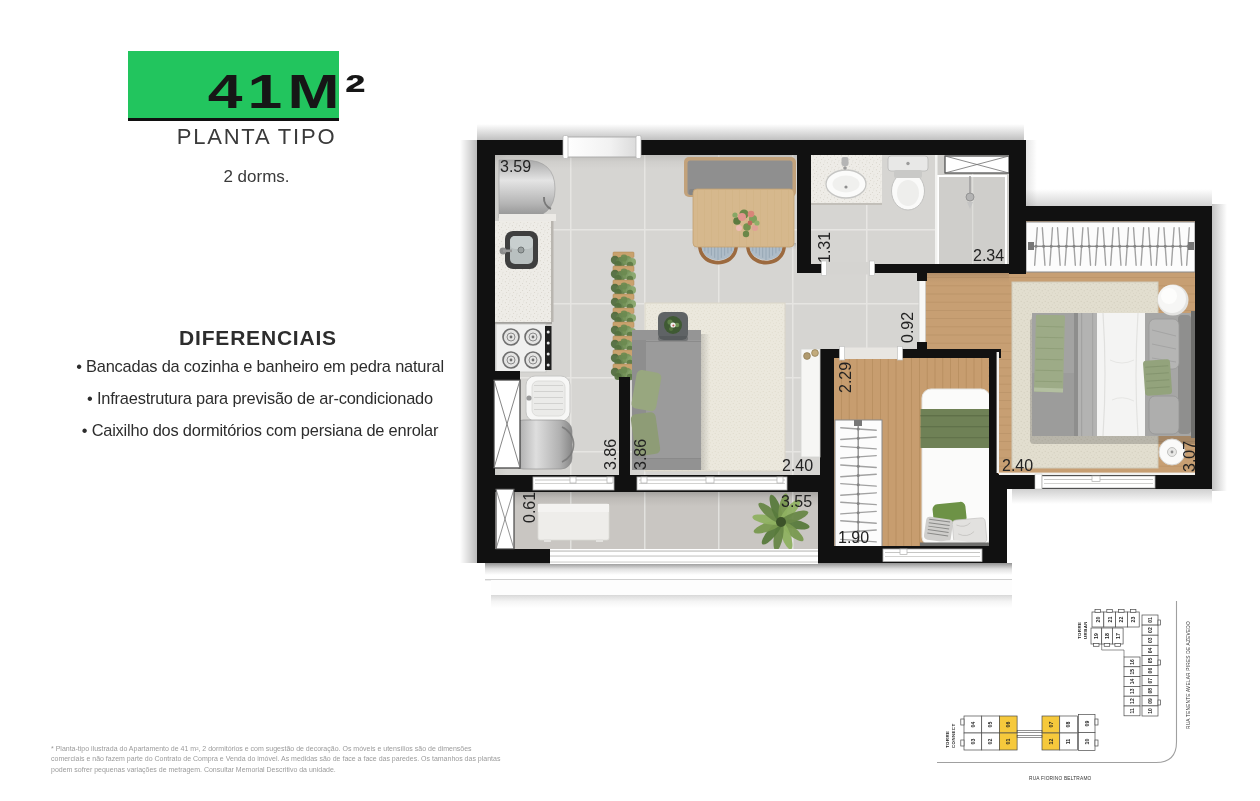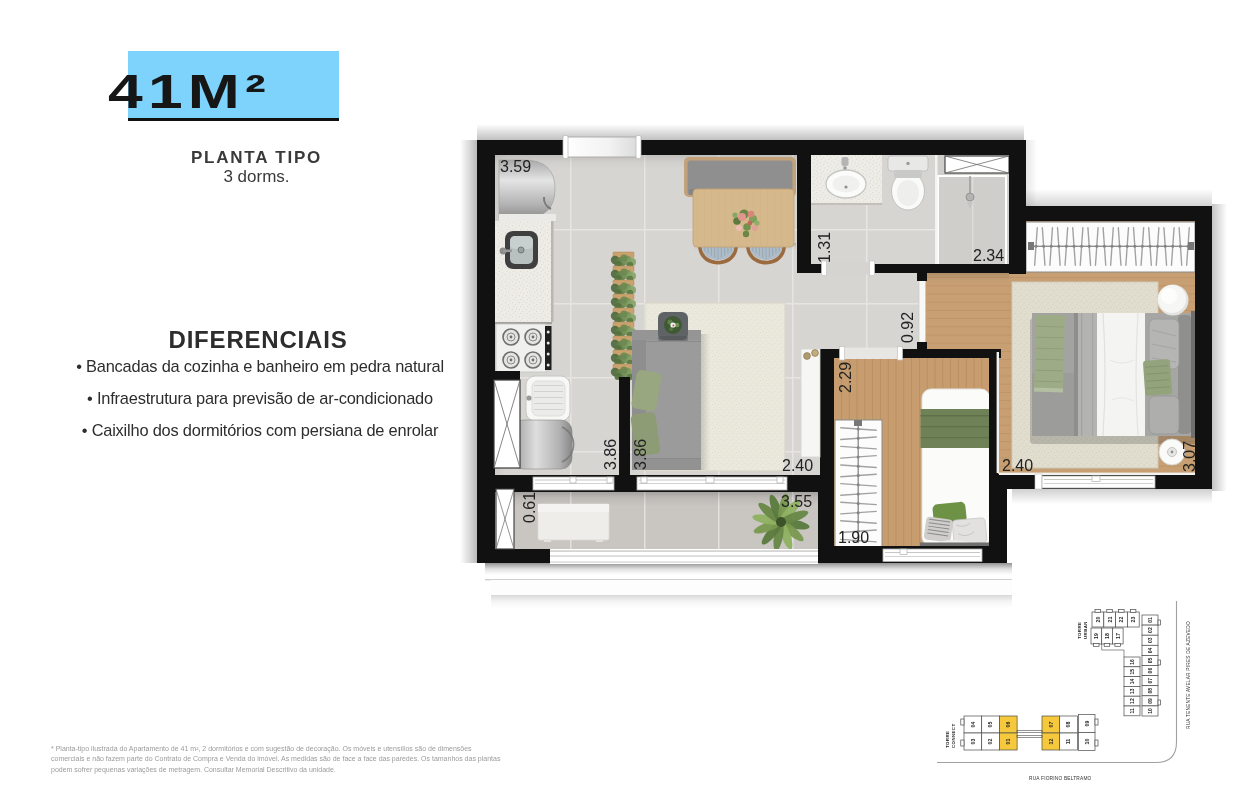--- a/index.html
+++ b/index.html
@@ -1,22 +1,22 @@
 <!DOCTYPE html>
 <html><head><meta charset="utf-8"><style>
 html,body{margin:0;padding:0;background:#fff}
 body{width:1260px;height:801px;position:relative;overflow:hidden;font-family:"Liberation Sans",sans-serif}
 .abs{position:absolute}
 </style></head><body>
-<div class="abs" style="left:128px;top:51px;width:211px;height:67px;background:#7dd3fc;border-bottom:3px solid #101010;text-align:left">
+<div class="abs" style="left:128px;top:51px;width:211px;height:67px;background:#22c55e;border-bottom:3px solid #101010;text-align:right">
  <div style="font-size:48px;font-weight:bold;color:#161616;letter-spacing:4px;line-height:64px;margin-top:9px;text-indent:9px;transform:scaleX(1.30);transform-origin:center">41M²</div>
 </div>
-<div class="abs" style="left:128px;top:148px;width:257px;text-align:center;font-size:17px;font-weight:bold;letter-spacing:1.8px;color:#3a3a3a">PLANTA TIPO</div>
-<div class="abs" style="left:128px;top:167px;width:257px;text-align:center;font-size:17px;color:#3a3a3a">3 dorms.</div>
-<div class="abs" style="left:23px;top:326px;width:470px;text-align:center;font-size:24px;font-weight:bold;letter-spacing:0.8px;color:#2d2d2d">DIFERENCIAIS</div>
+<div class="abs" style="left:128px;top:124px;width:257px;text-align:center;font-size:22px;font-weight:normal;letter-spacing:1.8px;color:#3a3a3a">PLANTA TIPO</div>
+<div class="abs" style="left:128px;top:167px;width:257px;text-align:center;font-size:17px;color:#3a3a3a">2 dorms.</div>
+<div class="abs" style="left:23px;top:326px;width:470px;text-align:center;font-size:21px;font-weight:bold;letter-spacing:0.8px;color:#2d2d2d">DIFERENCIAIS</div>
 <div class="abs" style="left:24px;top:350px;width:472px;text-align:center;font-size:16.4px;letter-spacing:-0.2px;color:#2d2d2d;line-height:32px">• Bancadas da cozinha e banheiro em pedra natural<br>• Infraestrutura para previsão de ar-condicionado<br>• Caixilho dos dormitórios com persiana de enrolar</div>
 <div class="abs" style="left:51px;top:744px;width:600px;font-size:7px;color:#9b9b9b;line-height:10.3px">* Planta-tipo ilustrada do Apartamento de 41 m², 2 dormitórios e com sugestão de decoração. Os móveis e utensílios são de dimensões<br>comerciais e não fazem parte do Contrato de Compra e Venda do imóvel. As medidas são de face a face das paredes. Os tamanhos das plantas<br>podem sofrer pequenas variações de metragem. Consultar Memorial Descritivo da unidade.</div>
 <svg style="position:absolute;left:0;top:0" width="1260" height="801" viewBox="0 0 1260 801">
     <defs>
 <linearGradient id="cyl" x1="0" y1="0" x2="0" y2="1">
  <stop offset="0" stop-color="#a9a9a9"></stop>
         <stop offset="0.35" stop-color="#e4e4e4"></stop>
  <stop offset="0.75" stop-color="#b5b5b5"></stop>
         <stop offset="1" stop-color="#8f8f8f"></stop>
 </linearGradient>

